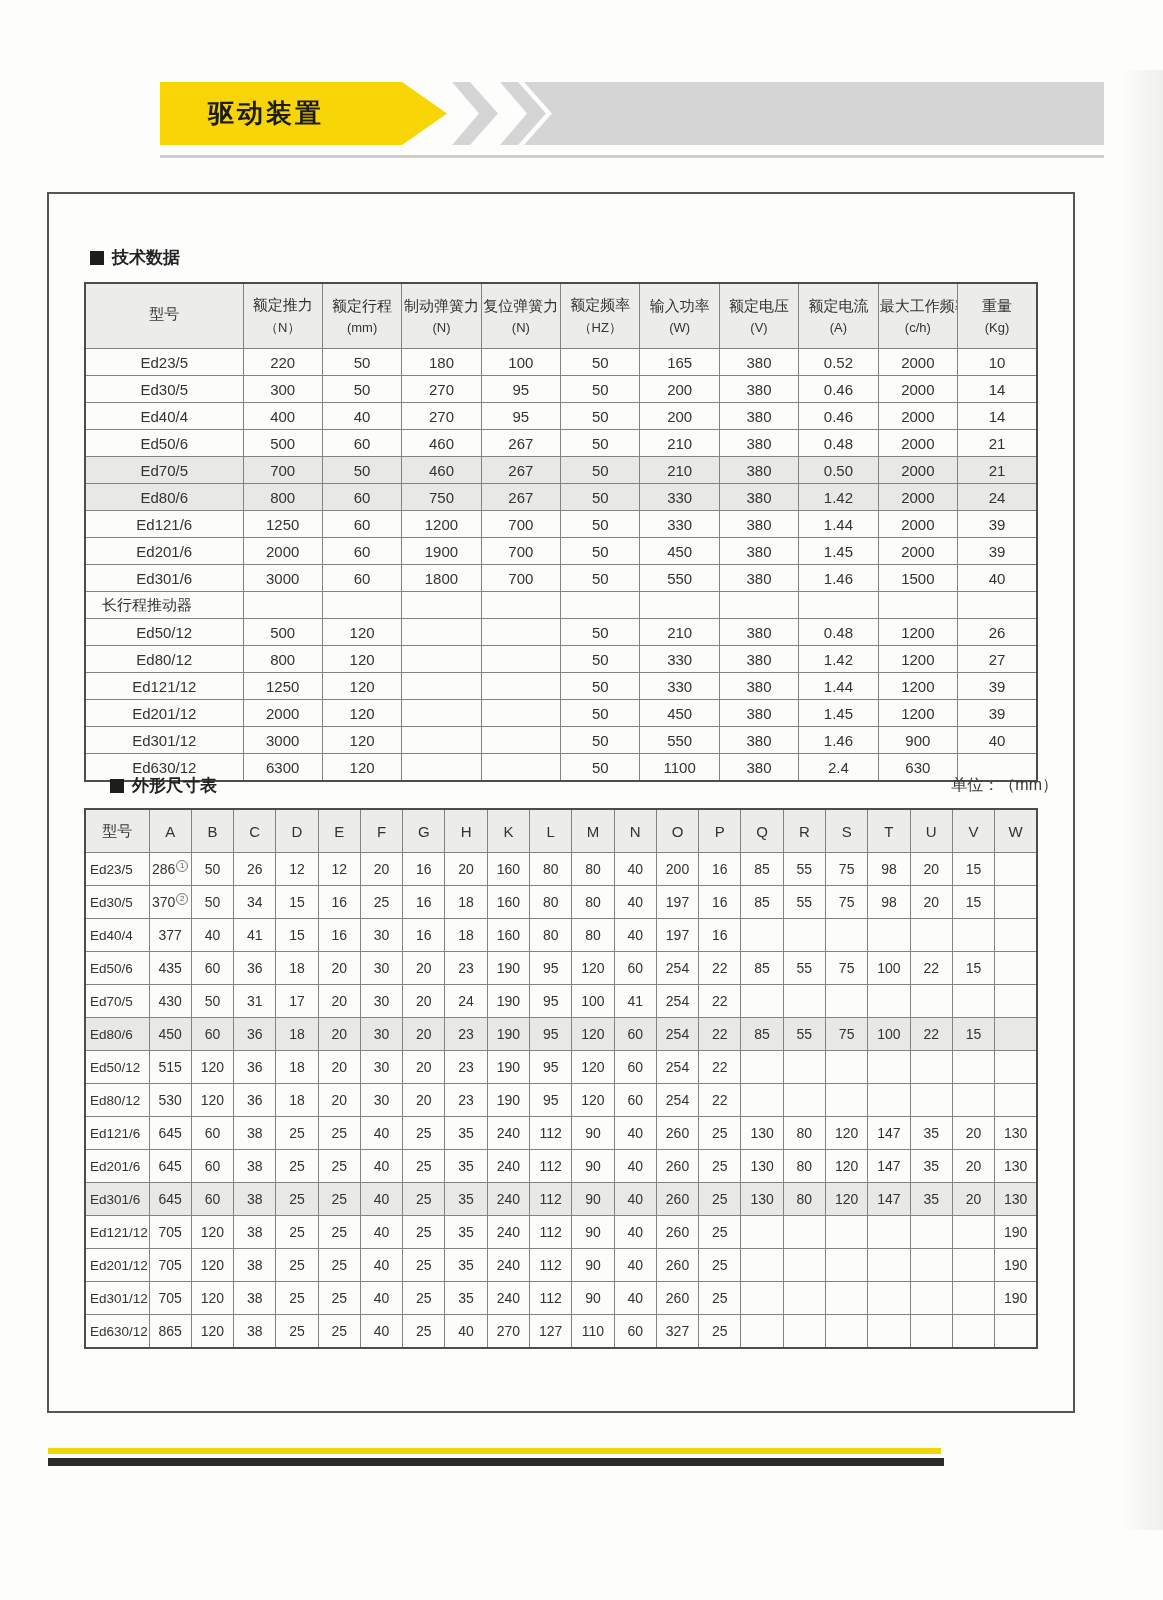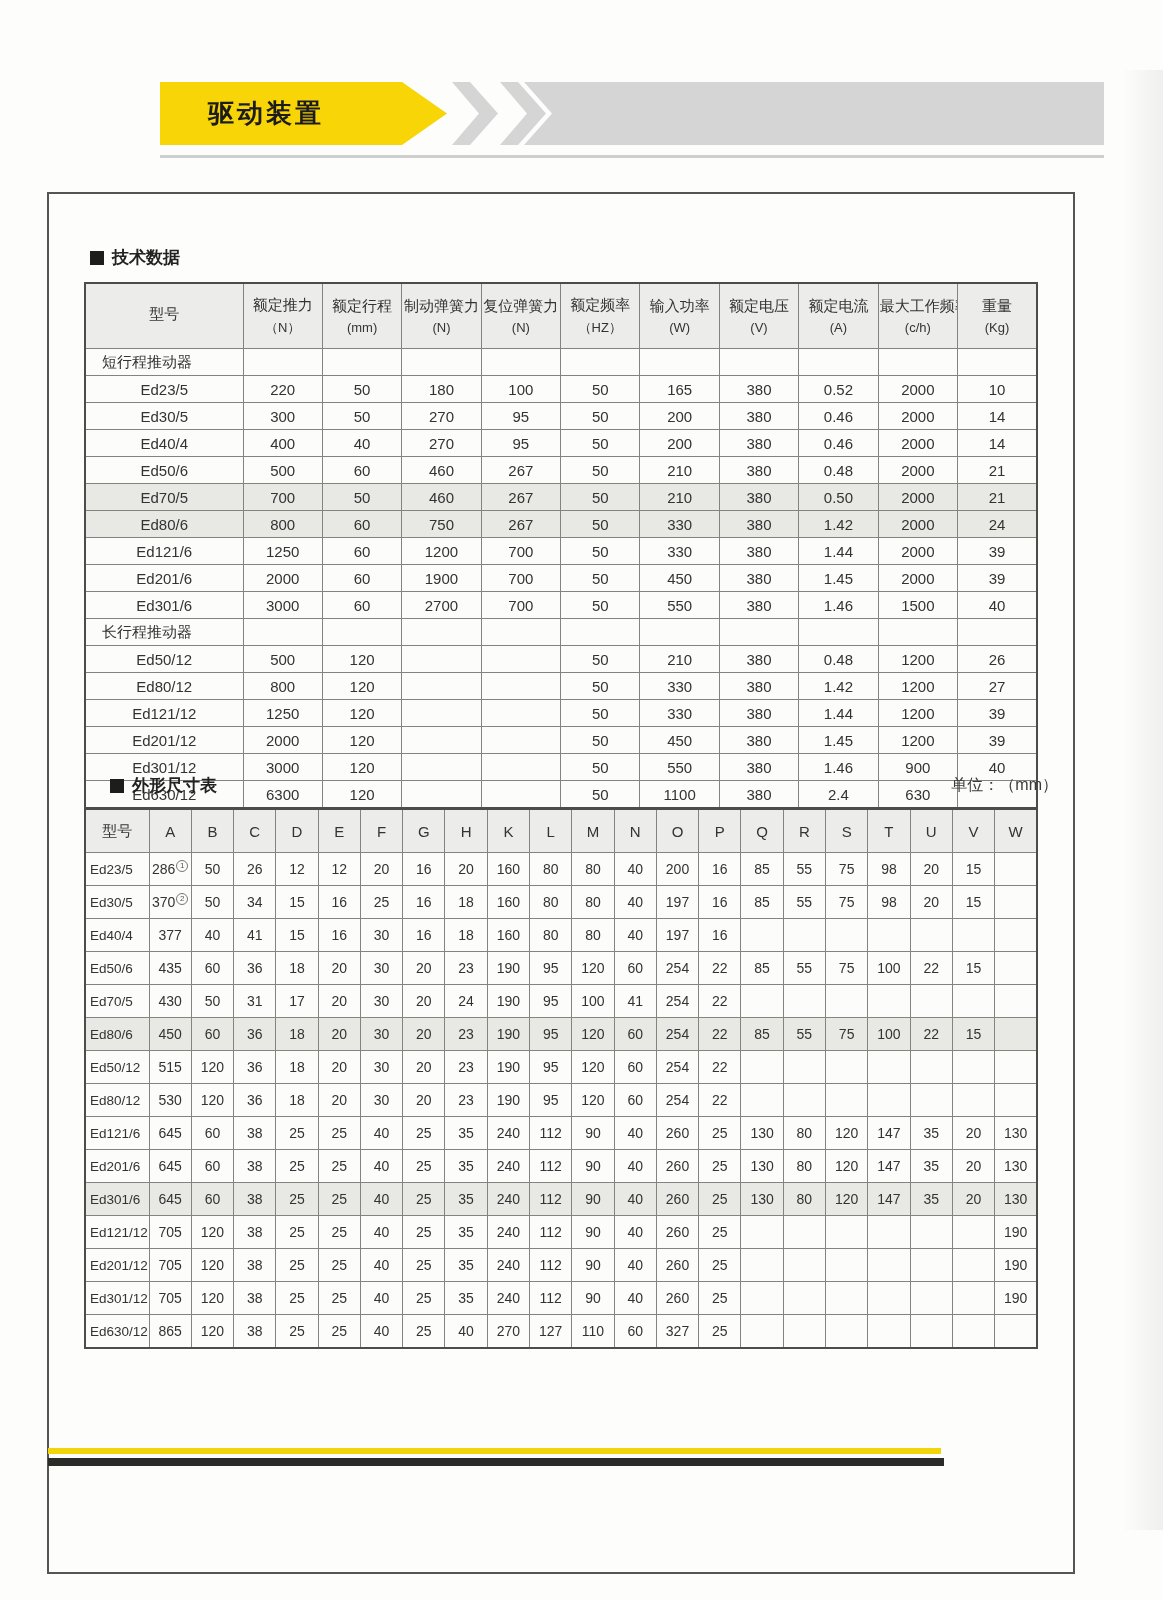--- a/index.html
+++ b/index.html
@@ -19,21 +19,21 @@
   .band-chevron{position:absolute;top:82px;width:46px;height:63px;background:#d5d5d6;
     clip-path:polygon(0 0,18px 0,100% 50%,18px 100%,0 100%,27px 50%);}
   .chev1{left:452px;} .chev2{left:500px;}
   .banner{position:absolute;left:160px;top:82px;width:287px;height:63px;background:#f7d506;
     clip-path:polygon(0 0,calc(100% - 45px) 0,100% 50%,calc(100% - 45px) 100%,0 100%);
     display:flex;align-items:center;}
   .banner .title{font-size:26px;font-weight:bold;color:#1c1c1c;letter-spacing:3px;padding-left:48px;}
   .band-underline{position:absolute;left:160px;top:155px;width:944px;height:3px;background:#cfcfcd;}
 
   
-  .content-box{position:absolute;left:47px;top:192px;width:1028px;height:1382px;
+  .content-box{position:absolute;left:47px;top:192px;width:1028px;height:1221px;
     border:2px solid #555552;background:#fdfdfc;box-sizing:border-box;}
 
   .sec-title{position:absolute;left:41px;display:flex;align-items:center;font-size:17px;font-weight:bold;color:#222;}
   .sec-title .bullet{display:inline-block;width:14px;height:14px;background:#1d1d1b;margin-right:8px;}
   .t1{top:52px;}
   .t2{top:580px;width:948px;padding-left:20px;}
   .unit-label{margin-left:auto;font-weight:normal;font-size:16px;color:#3a3a3a;}
 
   table{border-collapse:collapse;table-layout:fixed;position:absolute;left:35px;width:954px;
     border:2px solid #4c4c49;background:#fcfcfa;}
@@ -148,33 +148,20 @@
             <div>最大工作频率</div>
             <div class="unit">(c/h)</div>
           </th>
           <th>
             <div>重量</div>
             <div class="unit">(Kg)</div>
           </th>
         </tr>
       </thead>
       <tbody>
-        <tr class="section">
-          <td class="model">短行程推动器</td>
-          <td></td>
-          <td></td>
-          <td></td>
-          <td></td>
-          <td></td>
-          <td></td>
-          <td></td>
-          <td></td>
-          <td></td>
-          <td></td>
-        </tr>
         <tr>
           <td class="model">Ed23/5</td>
           <td>220</td>
           <td>50</td>
           <td>180</td>
           <td>100</td>
           <td>50</td>
           <td>165</td>
           <td>380</td>
           <td>0.52</td>
@@ -269,21 +256,21 @@
           <td>450</td>
           <td>380</td>
           <td>1.45</td>
           <td>2000</td>
           <td>39</td>
         </tr>
         <tr>
           <td class="model">Ed301/6</td>
           <td>3000</td>
           <td>60</td>
-          <td>2700</td>
+          <td>1800</td>
           <td>700</td>
           <td>50</td>
           <td>550</td>
           <td>380</td>
           <td>1.46</td>
           <td>1500</td>
           <td>40</td>
         </tr>
         <tr class="section">
           <td class="model">长行程推动器</td>

